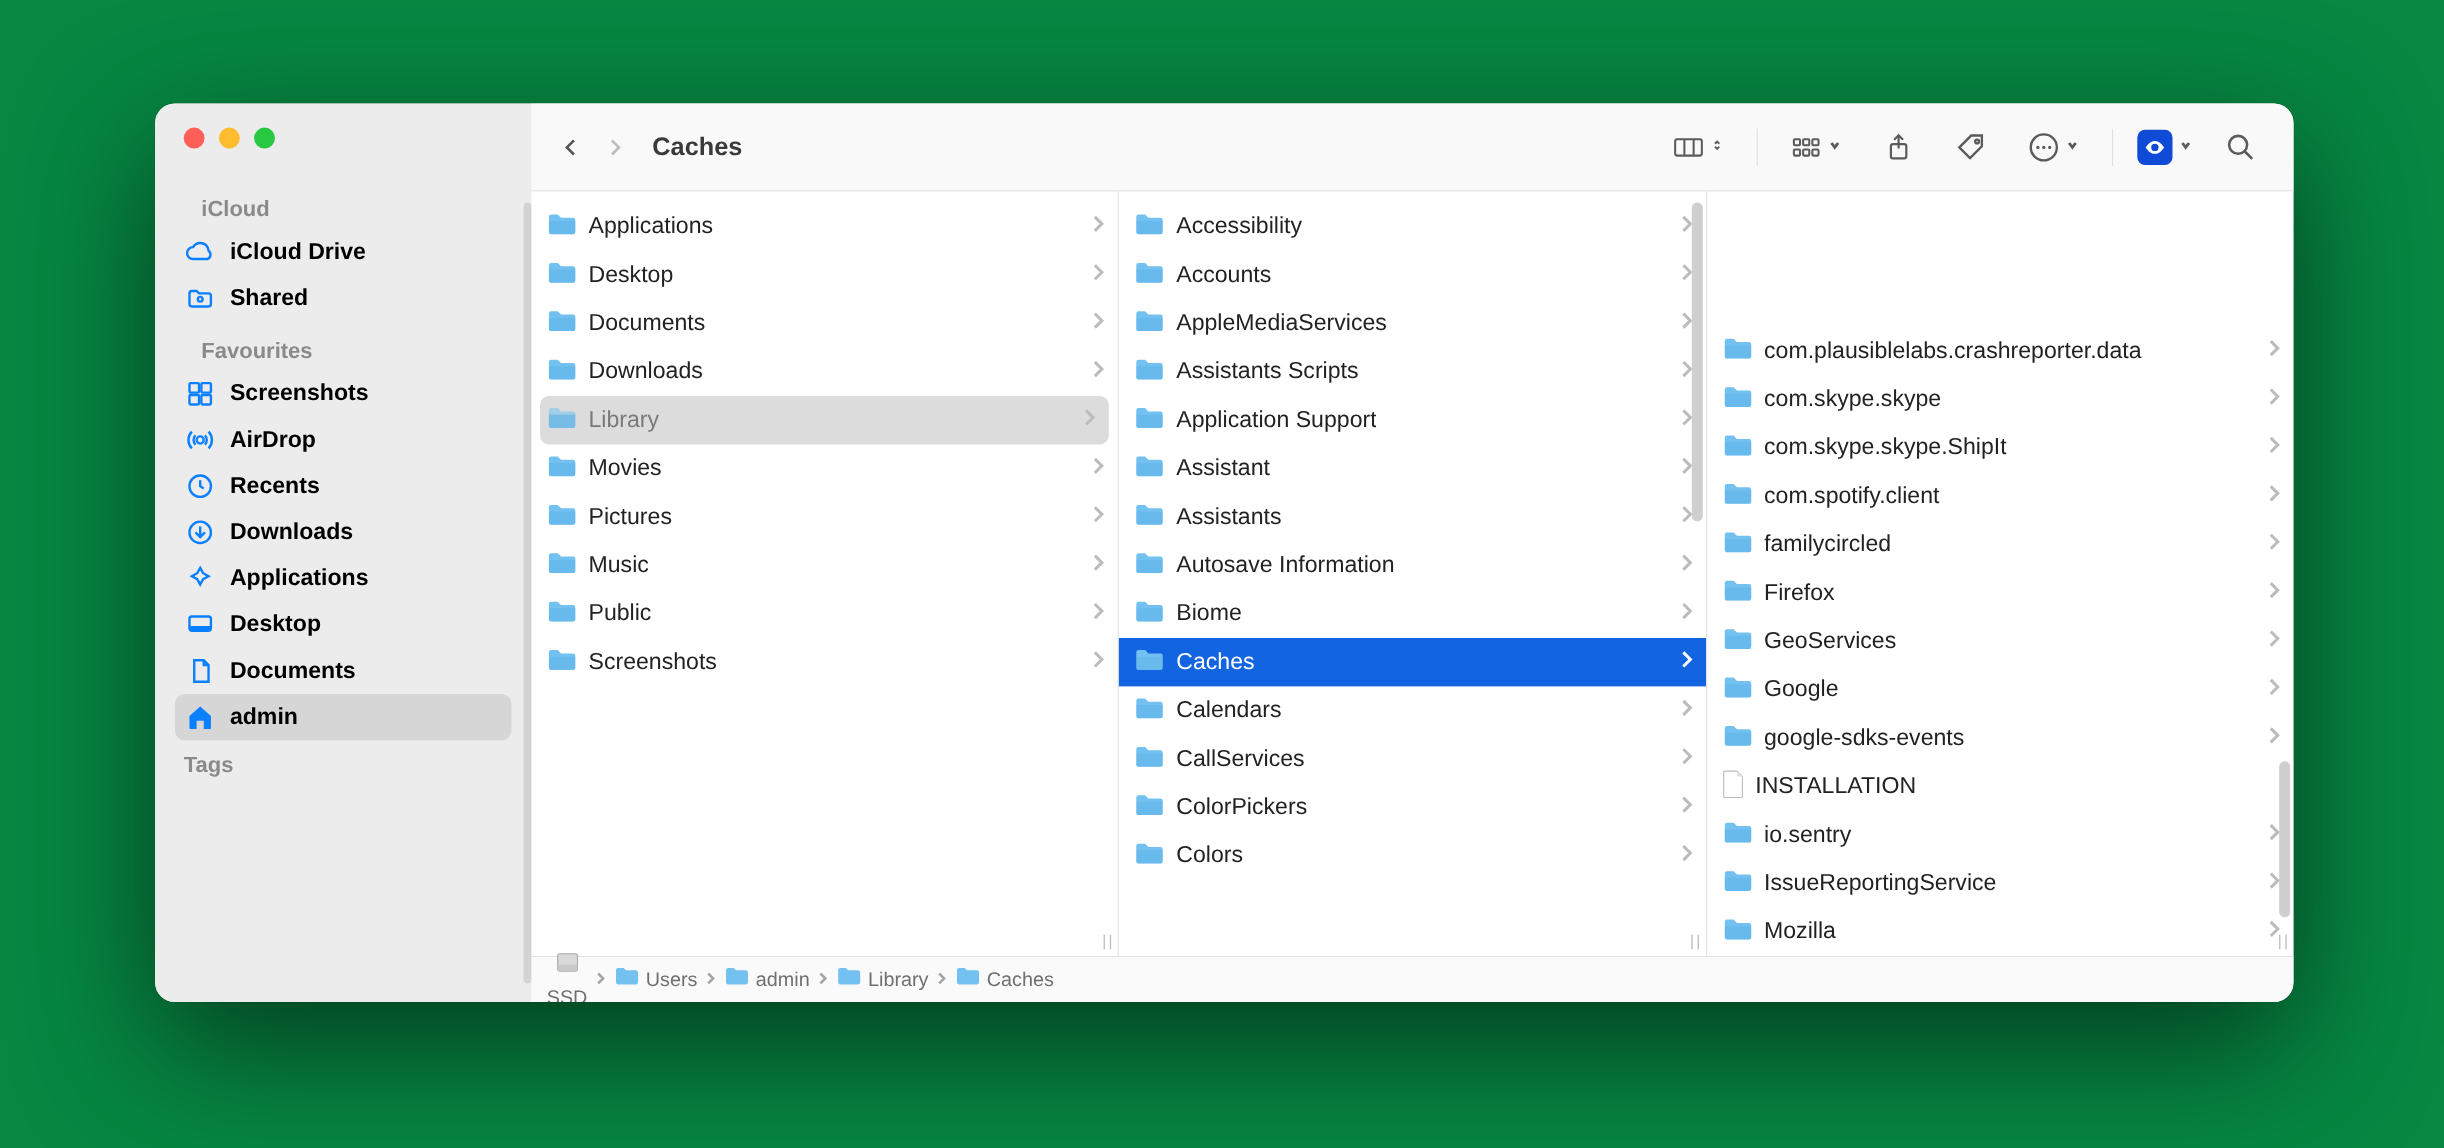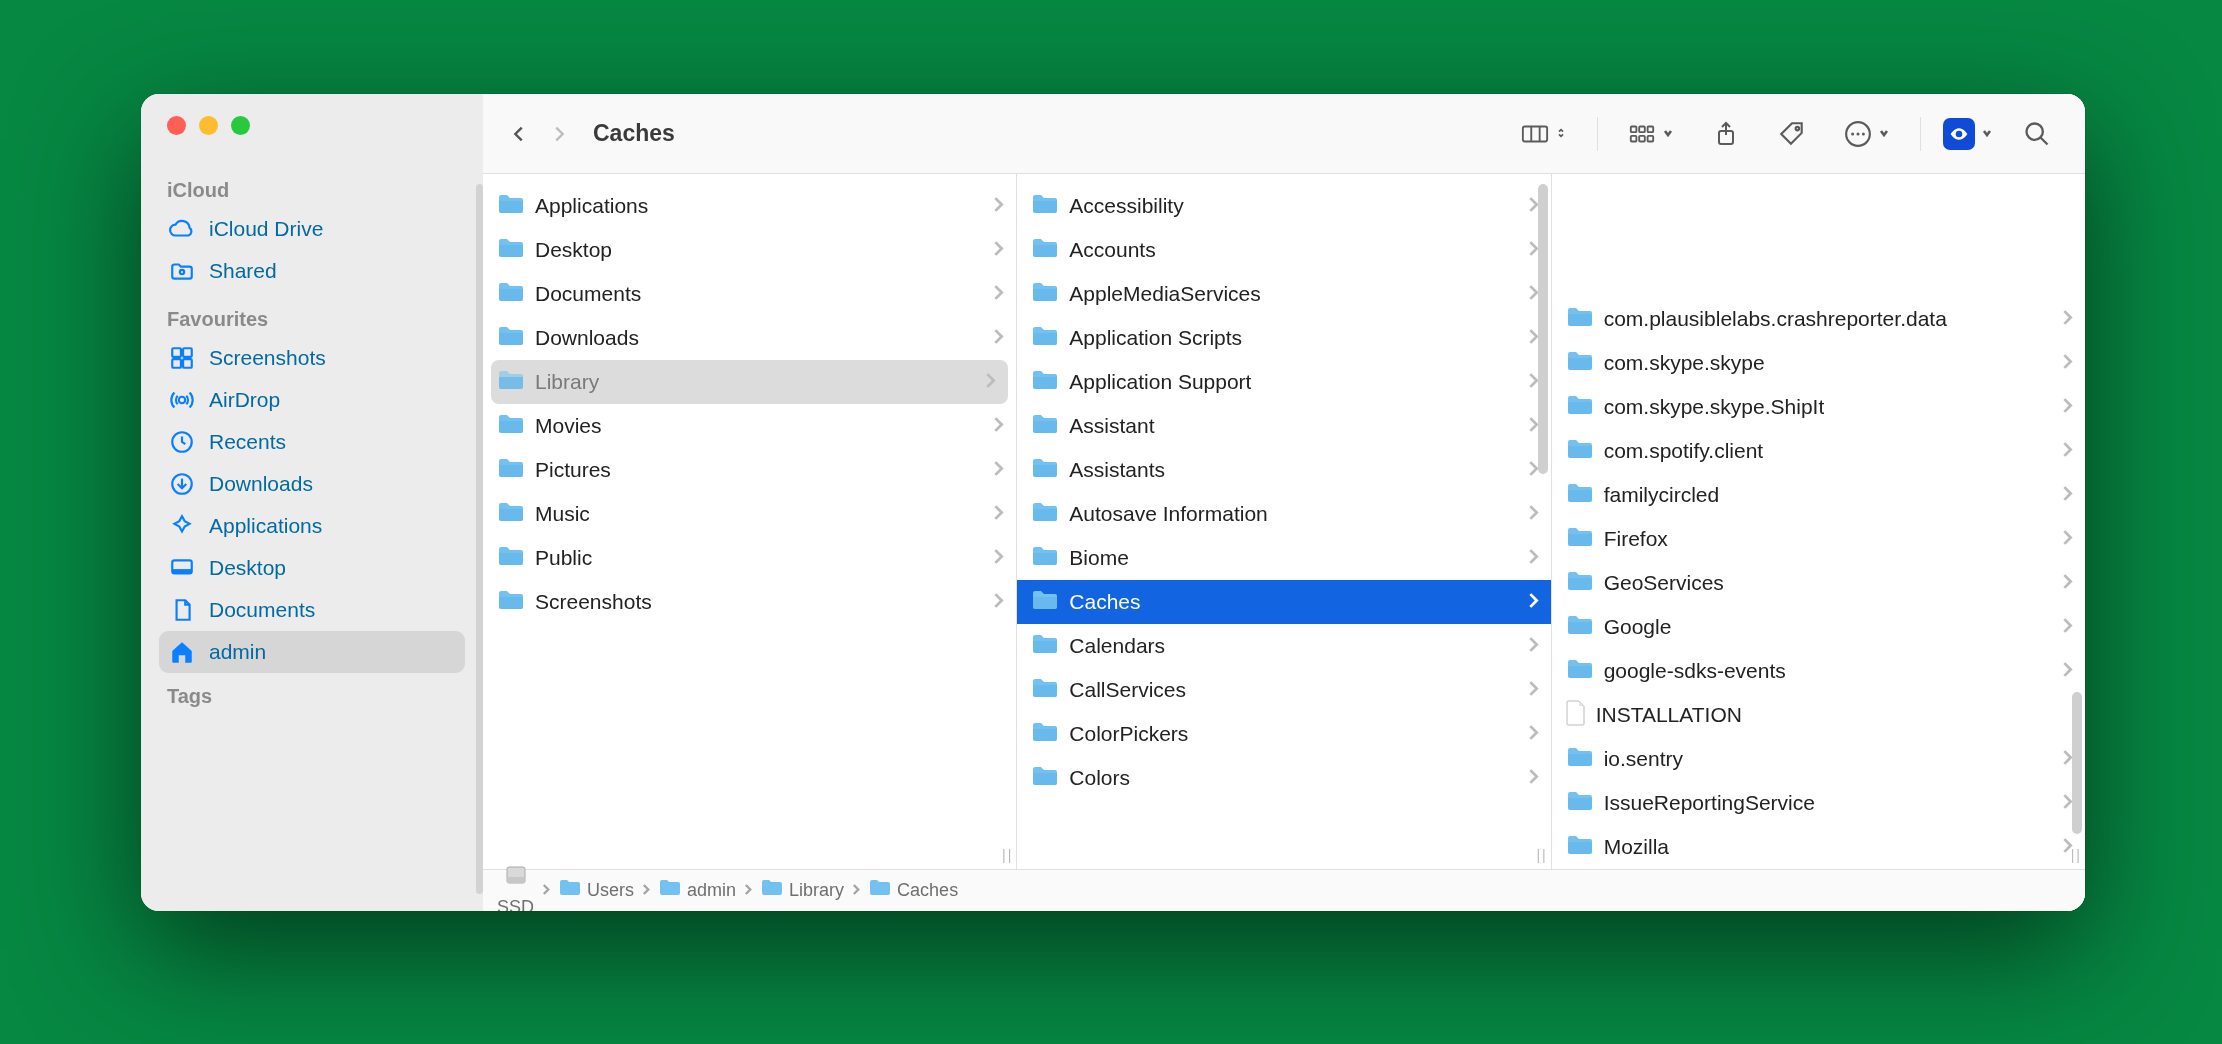--- a/index.html
+++ b/index.html
@@ -29,25 +29,25 @@
     display:flex;overflow:hidden;
   }
   
   .sidebar{width:342px;flex:0 0 342px;background:var(--sidebar-bg);display:flex;flex-direction:column;padding:22px 0 0 0;position:relative;}
   .traffic{display:flex;gap:13px;padding-left:26px;margin-bottom:28px;}
   .dot{width:19px;height:19px;border-radius:50%;}
   .dot.red{background:#ff5f57;}
   .dot.amber{background:#febc2e;}
   .dot.green{background:#28c840;}
   .side-scroll{position:absolute;right:0;top:90px;width:7px;height:710px;background:var(--scrollbar);border-radius:4px;opacity:.85;}
-  .side-section-label{padding:0 26px;font-size:20px;font-weight:600;color:var(--section-text);margin:16px 0 6px 0;}
+  .side-section-label{padding:0 26px;font-size:20px;font-weight:600;color:var(--section-text);margin:16px 0 6px 16px;}
   .side-items{display:flex;flex-direction:column;padding:0 18px 0 18px;}
   .side-item{display:flex;align-items:center;gap:14px;height:42px;border-radius:9px;padding:0 10px;cursor:default;}
   .side-item.active{background:var(--sidebar-active);}
-  .side-item .label{font-size:21px;color:#0369a1;}
+  .side-item .label{font-size:21px;color:#000000;font-weight:bold;}
   .side-icon{width:26px;height:26px;display:flex;align-items:center;justify-content:center;color:var(--blue-accent);}
   .side-icon svg{width:26px;height:26px;stroke:var(--blue-accent);fill:none;stroke-width:2;}
   .side-icon.home svg{fill:var(--blue-accent);stroke:none;}
   .tags-label{padding:12px 26px 0 26px;font-size:20px;font-weight:600;color:var(--section-text);}
 
   
   .main{flex:1;display:flex;flex-direction:column;background:#fff;}
   .toolbar{height:80px;display:flex;align-items:center;padding:0 26px 0 16px;border-bottom:1px solid var(--border);background:var(--toolbar-bg);}
   .navbtn{width:40px;height:40px;display:flex;align-items:center;justify-content:center;}
   .navbtn svg{width:22px;height:22px;stroke:#555;stroke-width:2.6;fill:none;}
@@ -423,21 +423,21 @@
               <span class="rlabel">AppleMediaServices</span>
               <span class="chev"><svg viewBox="0 0 10 16">
                   <path d="M2 2l6 6-6 6"></path>
                 </svg></span>
             </div>
             <div class="row">
               <span><svg class="folder-ico" viewBox="0 0 28 22">
                   <path fill="#73c1f0" d="M2 4a2 2 0 0 1 2-2h6l3 3h11a2 2 0 0 1 2 2v11a2 2 0 0 1-2 2H4a2 2 0 0 1-2-2z"></path>
                   <path fill="#53aee6" d="M2 8h24v10a2 2 0 0 1-2 2H4a2 2 0 0 1-2-2z" opacity=".35"></path>
                 </svg></span>
-              <span class="rlabel">Application Scripts</span>
+              <span class="rlabel">Assistants Scripts</span>
               <span class="chev"><svg viewBox="0 0 10 16">
                   <path d="M2 2l6 6-6 6"></path>
                 </svg></span>
             </div>
             <div class="row">
               <span><svg class="folder-ico" viewBox="0 0 28 22">
                   <path fill="#73c1f0" d="M2 4a2 2 0 0 1 2-2h6l3 3h11a2 2 0 0 1 2 2v11a2 2 0 0 1-2 2H4a2 2 0 0 1-2-2z"></path>
                   <path fill="#53aee6" d="M2 8h24v10a2 2 0 0 1-2 2H4a2 2 0 0 1-2-2z" opacity=".35"></path>
                 </svg></span>
               <span class="rlabel">Application Support</span>

